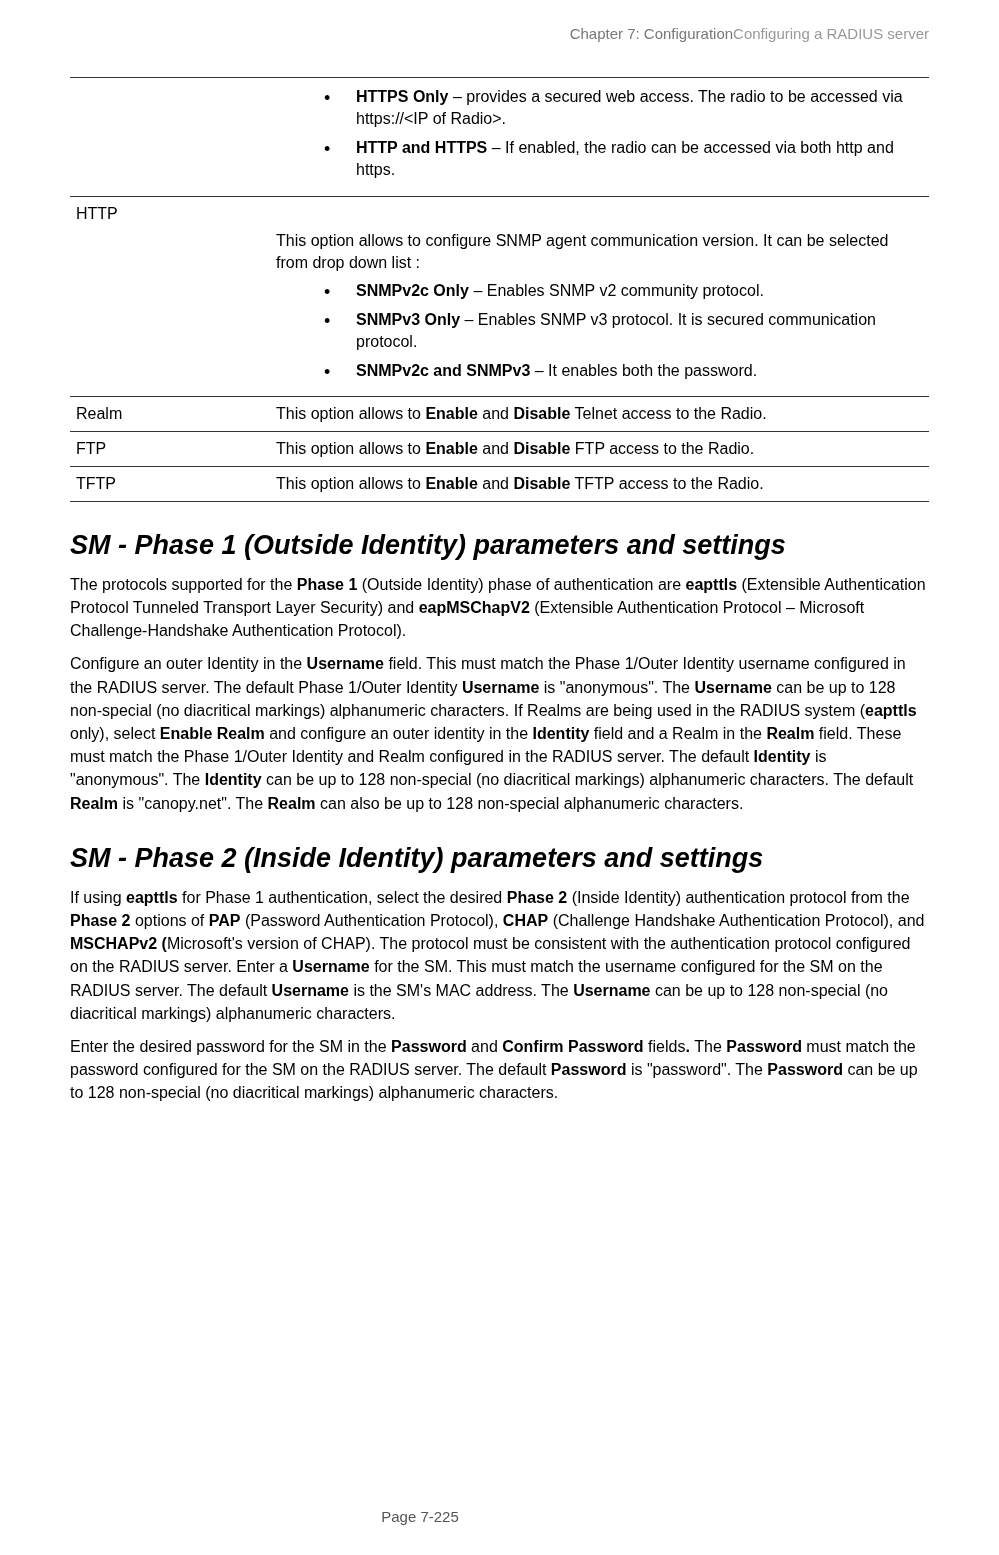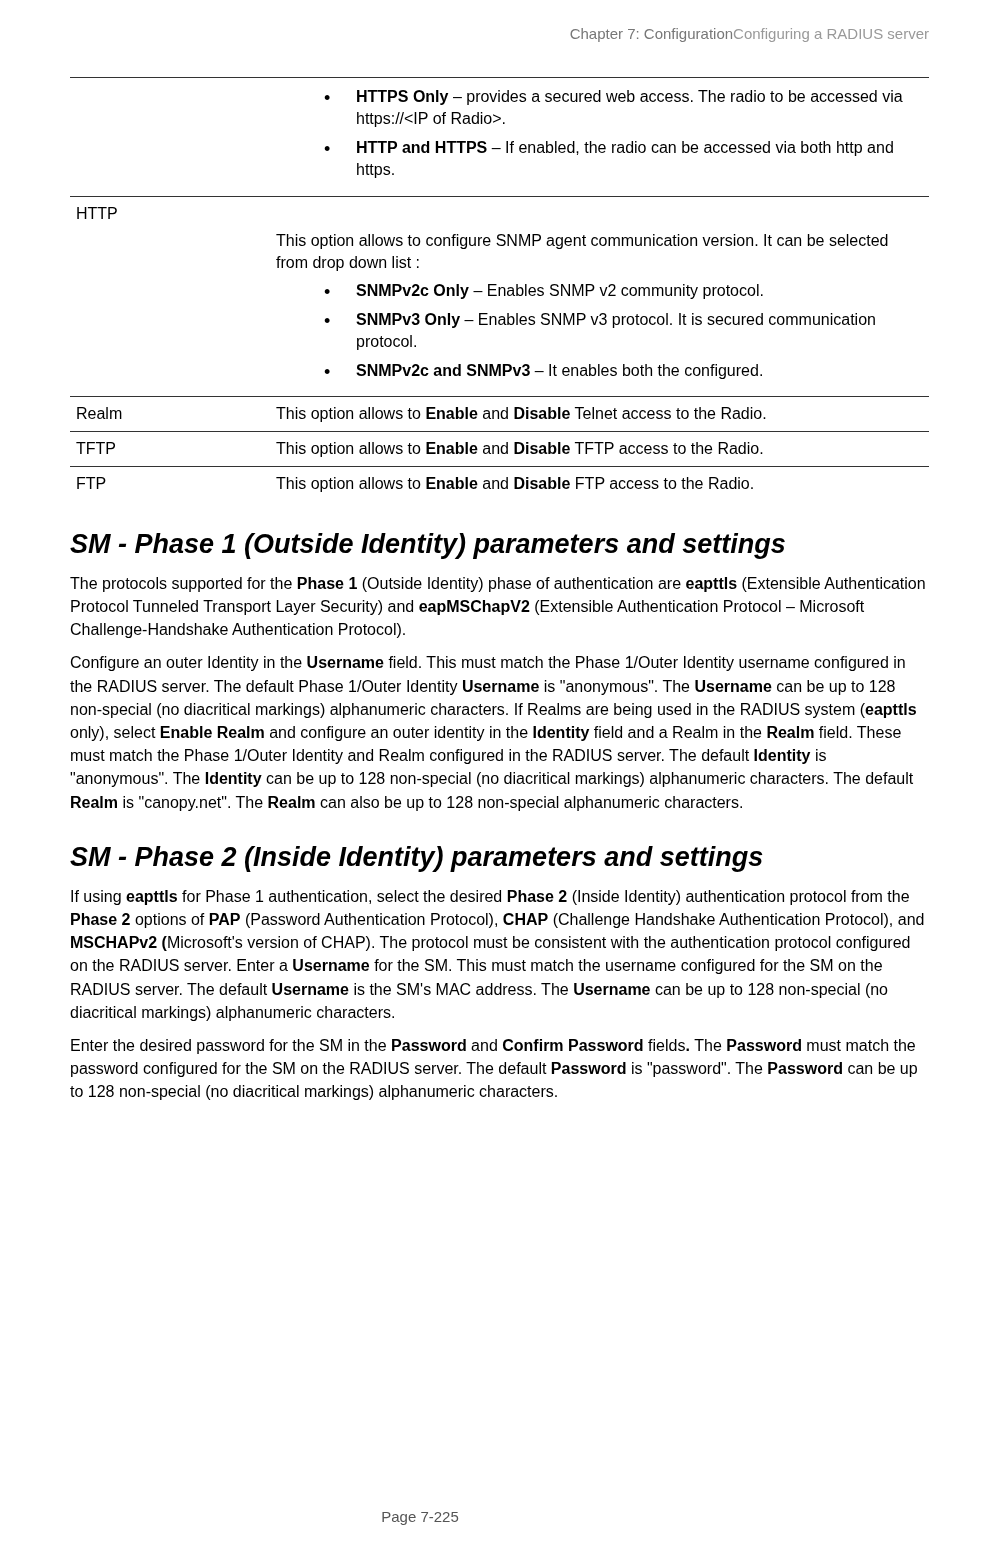--- a/index.html
+++ b/index.html
@@ -47,35 +47,35 @@
       </ul>
     </td>
   </tr>
   <tr class="rule">
     <td class="col-label">HTTP</td>
     <td class="col-desc">
       <div style="margin-bottom:6px;line-height:1.4;margin-top:25px;">This option allows to configure SNMP agent communication version. It can be selected from drop down list :</div>
       <ul class="bullets">
         <li><span class="b">SNMPv2c Only</span><span> – Enables SNMP v2 community protocol.</span></li>
         <li><span class="b">SNMPv3 Only</span><span> – Enables SNMP v3 protocol. It is secured communication protocol.</span></li>
-        <li><span class="b">SNMPv2c and SNMPv3</span><span> – It enables both the configured.</span></li>
+        <li><span class="b">SNMPv2c and SNMPv3</span><span> – It enables both the password.</span></li>
       </ul>
     </td>
   </tr>
   <tr class="rule">
     <td class="col-label">Realm</td>
     <td class="col-desc"><span>This option allows to </span><span class="b">Enable</span><span> and </span><span class="b">Disable</span><span> Telnet access to the Radio.</span></td>
   </tr>
+  <tr class="rule">
+    <td class="col-label">FTP</td>
+    <td class="col-desc"><span>This option allows to </span><span class="b">Enable</span><span> and </span><span class="b">Disable</span><span> FTP access to the Radio.</span></td>
+  </tr>
   <tr class="rule" style="border-bottom:1px solid #333;">
     <td class="col-label" style="border-bottom:1px solid #333;">TFTP</td>
     <td class="col-desc" style="border-bottom:1px solid #333;"><span>This option allows to </span><span class="b">Enable</span><span> and </span><span class="b">Disable</span><span> TFTP access to the Radio.</span></td>
-  </tr>
-  <tr class="rule">
-    <td class="col-label">FTP</td>
-    <td class="col-desc"><span>This option allows to </span><span class="b">Enable</span><span> and </span><span class="b">Disable</span><span> FTP access to the Radio.</span></td>
   </tr>
 </tbody>
   </table>
 
 <h2 class="sec">SM - Phase 1 (Outside Identity) parameters and settings</h2>
 
 <p class="body">
   <span>The protocols supported for the </span><span class="b">Phase 1</span><span> (Outside Identity) phase of authentication are </span><span class="b">eapttls</span><span> (Extensible Authentication Protocol Tunneled Transport Layer Security) and </span><span class="b">eapMSChapV2</span><span> (Extensible Authentication Protocol – Microsoft Challenge-Handshake Authentication Protocol).</span>
 </p>
 

